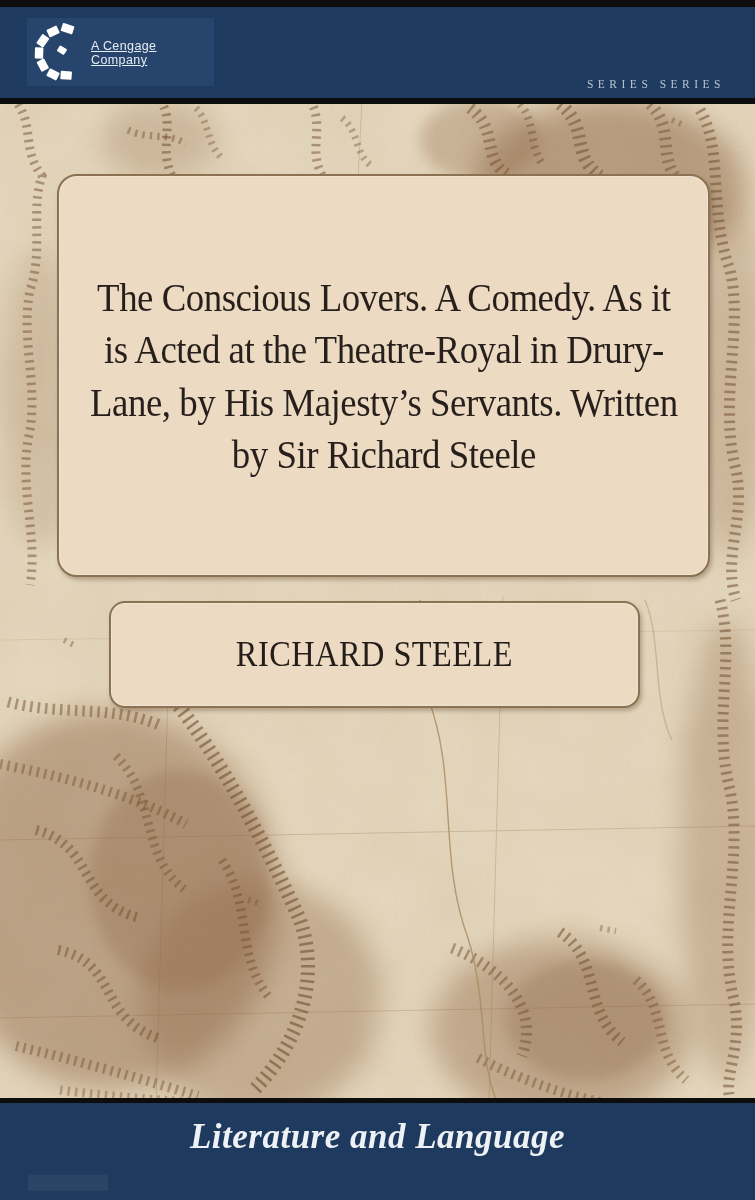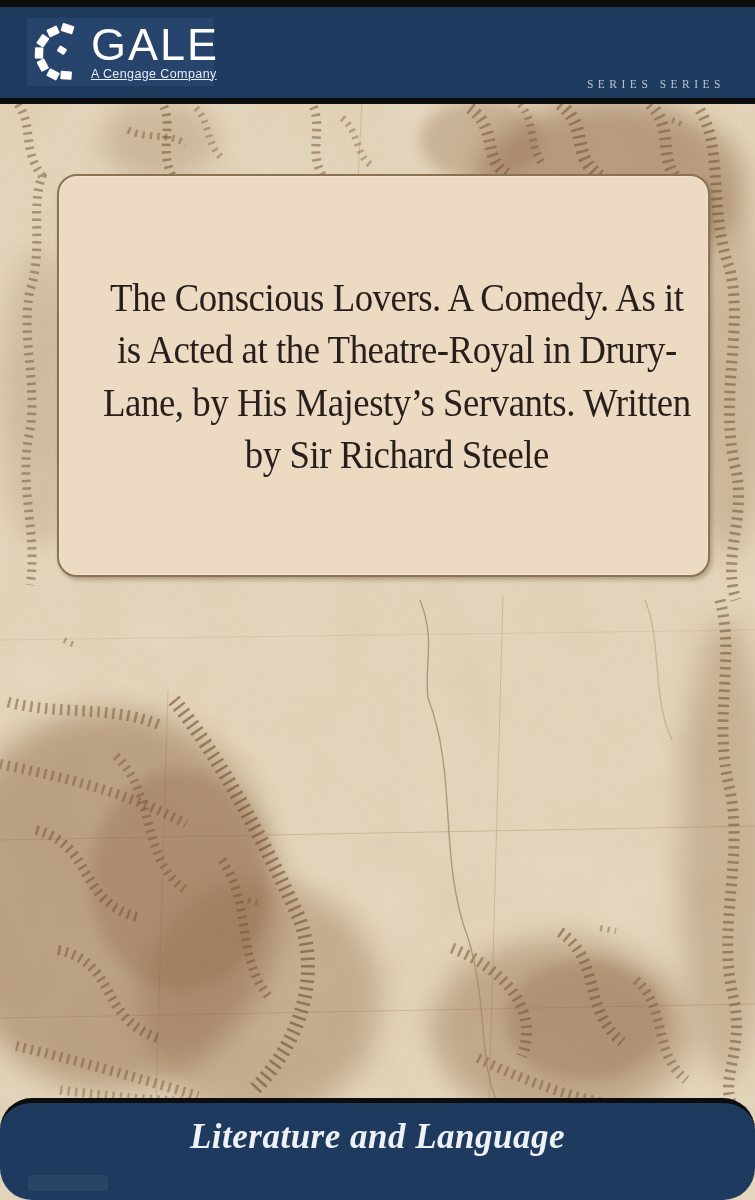--- a/index.html
+++ b/index.html
@@ -32,38 +32,38 @@
   }
   .print-series{
     position:absolute; right:30px; top:78px; color:#b9c4d2;
     font-size:11.5px; letter-spacing:4.5px; white-space:nowrap;
   }
   
   .panel{
     position:absolute; z-index:2; background:#eddac2;
     border:2px solid #8b7253; border-radius:20px;
     box-shadow:2px 3px 4px rgba(90,62,38,.35), inset 0 0 0 1px rgba(255,255,255,.25);
-    display:flex; align-items:center; justify-content:flex-end; box-sizing:border-box;
+    display:flex; align-items:center; justify-content:center; box-sizing:border-box;
   }
   .title-panel{left:57px; top:174px; width:653px; height:403px;}
   .book-title{
     margin:0; padding:0 8px; font-weight:normal; color:#261f1b; text-align:center;
     font-size:38px; line-height:49px; letter-spacing:-.5px;
     transform:scale(.97,1.07);
   }
   .book-title span{display:block; white-space:nowrap;}
   .author-panel{left:109px; top:601px; width:531px; height:107px; border-radius:16px;}
   .book-author{
     margin:0; font-weight:normal; color:#241e1a; font-size:33px;
     letter-spacing:.5px; transform:scale(.98,1.06); white-space:nowrap;
   }
   
   .bottombar{
     position:absolute; left:0; top:1098px; width:755px; height:102px;
-    background:#1e3a5e; border-top:5px solid #0d0d0e; box-sizing:border-box; z-index:3;border-radius:32px;
+    background:#1e3a5e; border-top:5px solid #0d0d0e; box-sizing:border-box; z-index:3;
   }
   .category{
     margin-top:14px; text-align:center; color:#eef1f5;
     font-style:italic; font-weight:bold; font-size:35px; letter-spacing:.5px;
   }
   .watermark{
     position:absolute; left:28px; bottom:9px; width:80px; height:16px;
     background:rgba(255,255,255,.055); border-radius:2px;
   }
 </style>
@@ -160,38 +160,40 @@
 
   <section class="panel title-panel">
     <h1 class="book-title">
       <span>The Conscious Lovers. A Comedy. As it</span>
       <span>is Acted at the Theatre-Royal in Drury-</span>
       <span>Lane, by His Majesty’s Servants. Written</span>
       <span>by Sir Richard Steele</span>
     </h1>
   </section>
 
+  <section class="panel author-panel">
+    <h2 class="book-author">RICHARD STEELE</h2>
+  </section>
 
   <header class="topbar">
     <div class="topbar-blue"></div>
     <div class="logo-panel">
       <svg class="petals" viewBox="0 0 60 64" aria-hidden="true">
         <g fill="#ffffff">
           <rect x="30.5" y="2.5" width="13" height="9" rx="1" transform="rotate(18 37 7)"></rect>
           <rect x="15.5" y="5.5" width="12" height="9" rx="1" transform="rotate(-25 21.5 10)"></rect>
           <rect x="4.5" y="15.5" width="12" height="9" rx="1" transform="rotate(-55 10.5 20)"></rect>
           <rect x="0.5" y="28.5" width="12" height="9" rx="1" transform="rotate(-88 6.5 33)"></rect>
           <rect x="4.5" y="41.5" width="12" height="9" rx="1" transform="rotate(62 10.5 46)"></rect>
           <rect x="15.5" y="51.5" width="12" height="9" rx="1" transform="rotate(27 21.5 56)"></rect>
           <rect x="29.5" y="52.5" width="12" height="9" rx="1" transform="rotate(4 35.5 57)"></rect>
           <rect x="26.5" y="26.5" width="9" height="7" rx="1" transform="rotate(32 31 30)"></rect>
         </g>
       </svg>
       <div class="logo-text">
-        <div class="wordmark">GALE</div>
         <div class="tagline">A Cengage Company</div>
       </div>
     </div>
     <div class="print-series">SERIES SERIES</div>
   </header>
 
   <footer class="bottombar">
     <div class="category">Literature and Language</div>
     <div class="watermark"></div>
   </footer>

